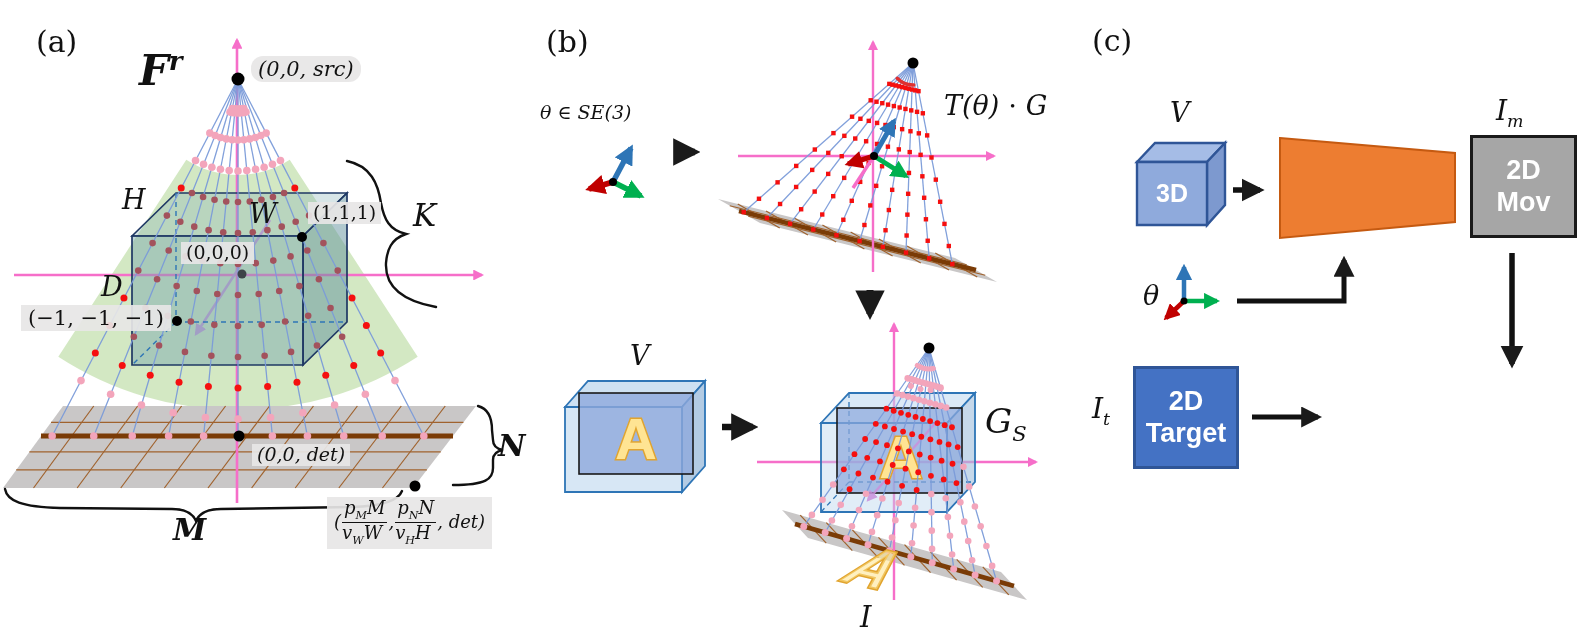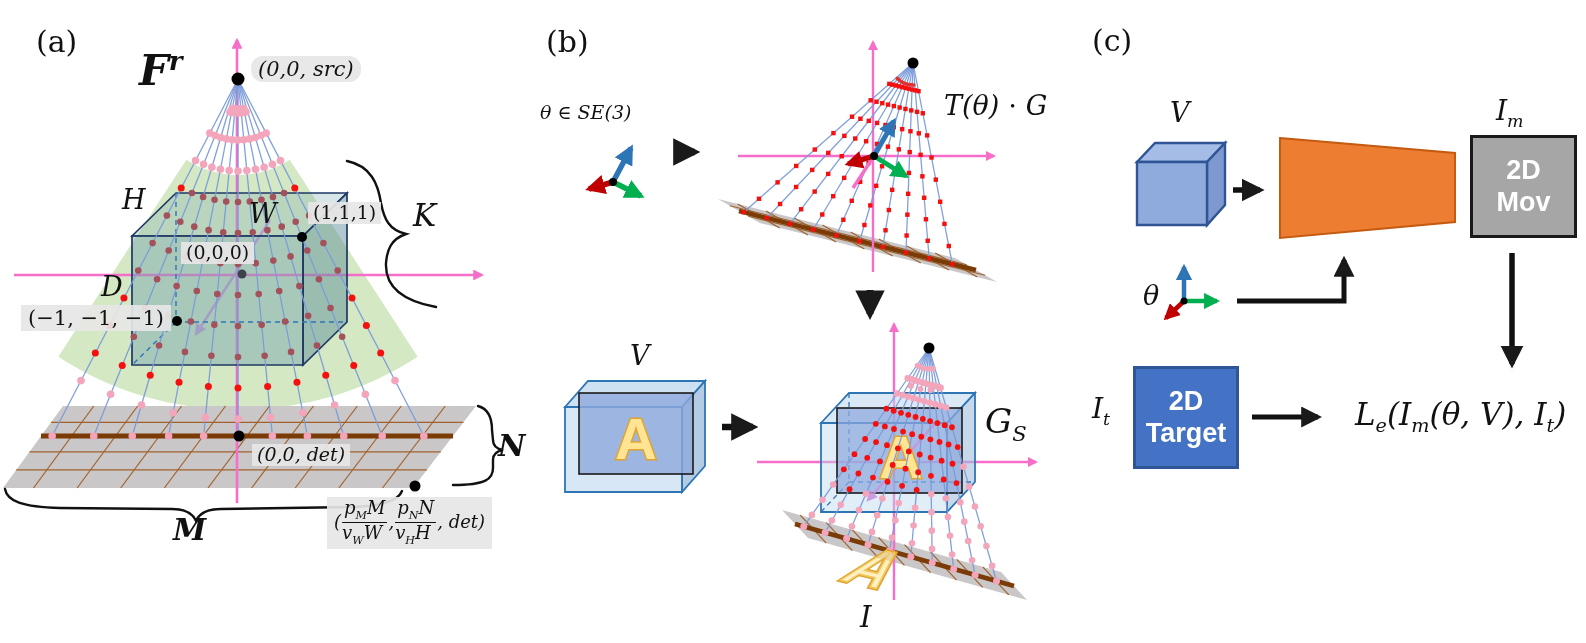--- a/index.html
+++ b/index.html
@@ -606,32 +606,30 @@
     <div class="lb m" style="left:540px;top:103px;font-size:19px;">θ ∈ SE(3)</div>
     <div class="lb m" style="left:944px;top:92px;font-size:27px;">T(θ) ⋅ G</div>
     <div class="lb m" style="left:630px;top:342px;font-size:27px;">V</div>
     <div class="lb" style="left:985px;top:404px;font-size:34px;">
       <span class="m">G</span><sub>S</sub>
     </div>
     <div class="lb m" style="left:860px;top:602px;font-size:29px;">I</div>
 
     <div class="lb" style="left:1092px;top:25px;font-size:30px;">(c)</div>
     <div class="lb m" style="left:1170px;top:99px;font-size:27px;">V</div>
+    <div class="cbox" style="left:1137px;top:162px;width:70px;height:63px;font-size:25px;">3D</div>
     <div class="lb" style="left:1496px;top:96px;font-size:28px;">
       <span class="m">I</span><sub>m</sub>
     </div>
     <div class="cbox" style="left:1470px;top:135px;width:101px;height:97px;border:3px solid #1a1a1a;background:#A6A6A6;font-size:27px;">
       <div>2D</div>
       <div>Mov</div>
     </div>
     <div class="lb m" style="left:1143px;top:282px;font-size:27px;">θ</div>
     <div class="lb" style="left:1092px;top:394px;font-size:28px;">
       <span class="m">I</span><sub>t</sub>
     </div>
     <div class="cbox" style="left:1133px;top:366px;width:100px;height:97px;border:3px solid #2F5597;background:#4472C4;font-size:27px;">
       <div>2D</div>
       <div>Target</div>
     </div>
-    <div class="lb" style="left:1355px;top:398px;font-size:31px;">
-      <span class="m">L</span><sub>e</sub><span class="m">(I</span><sub>m</sub><span class="m">(θ, V), I</span><sub>t</sub><span class="m">)</span>
-    </div>
   </div>
 </div>
 
 </body></html>

